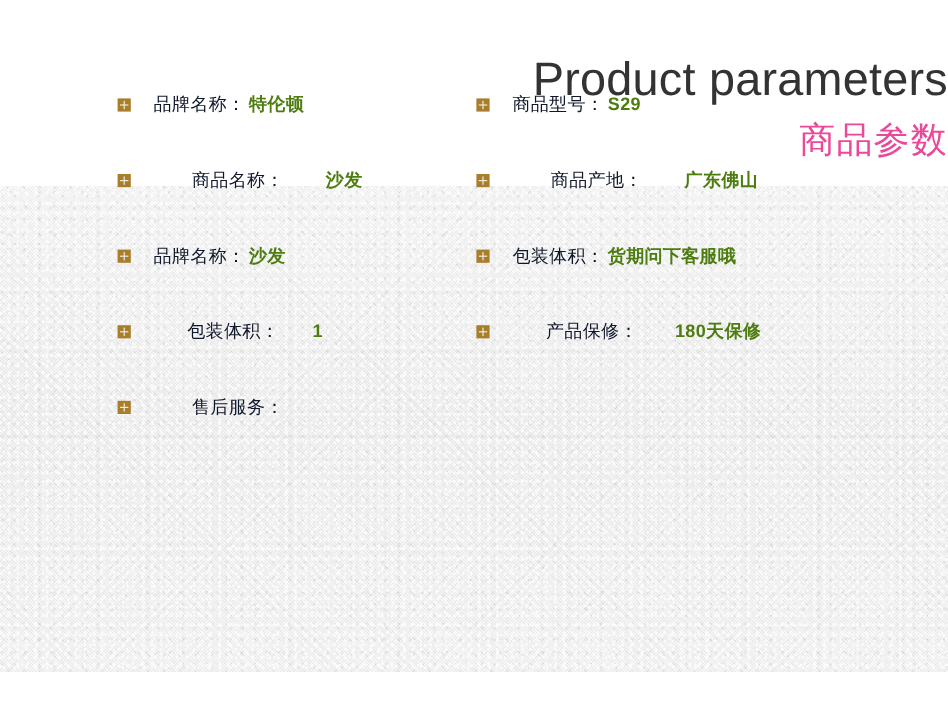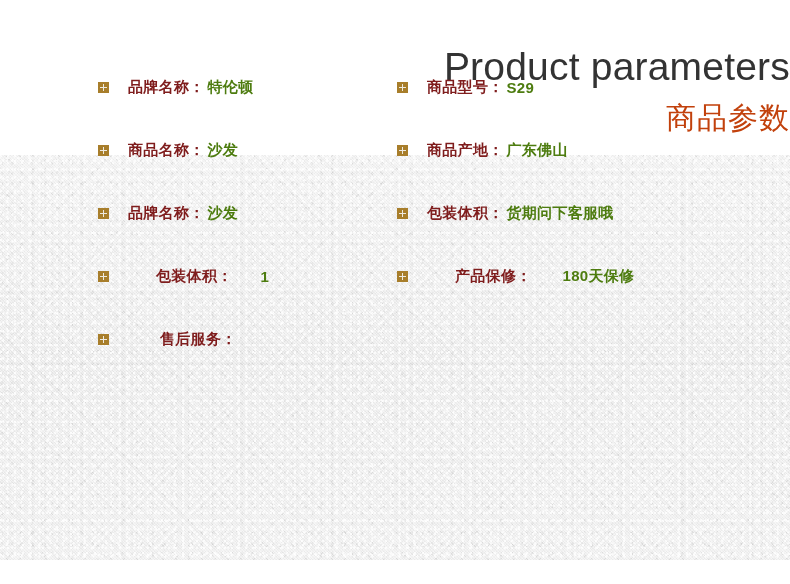--- a/index.html
+++ b/index.html
@@ -43,21 +43,21 @@
     white-space: nowrap;
   }
   .title-cn {
     position: absolute;
     left: 0;
     top: 99px;
     width: 790px;
     font-size: 30px;
     font-weight: 500;
     letter-spacing: 1px;
-    color: #c2410c;
+    color: #ec4899;
     line-height: 38px;
     white-space: nowrap;
   }
 
   
   .panel {
     position: absolute;
     left: 0;
     top: 155px;
     width: 790px;
@@ -123,38 +123,38 @@
     height: 7px;
   }
   .marker::after {
     left: 2px;
     top: 5px;
     width: 7px;
     height: 1px;
   }
   .label {
     font-size: 15px;
-    font-weight: 700;
-    color: #7f1d1d;
+    font-weight: 400;
+    color: #0f172a;
     letter-spacing: 0.3px;
   }
   .value {
     font-size: 15px;
     font-weight: 700;
     color: #4d7c0f;
     letter-spacing: 0.3px;
     margin-left: 3px;
   }
   .value.tight { margin-left: 0; }
 
   
   .col-left  { left: 98px; }
   .col-right { left: 397px; }
   .r1 { top: 78px; }
-  .r2 { top: 141px; }
+  .r2 { top: 141px; gap: 32px; }
   .r3 { top: 204px; }
   .r4 { top: 267px; gap: 28px; }
   .r5 { top: 330px; gap: 32px; }
 </style>
 </head>
 <body>
 
 <div class="page">
 
   <div class="header">

